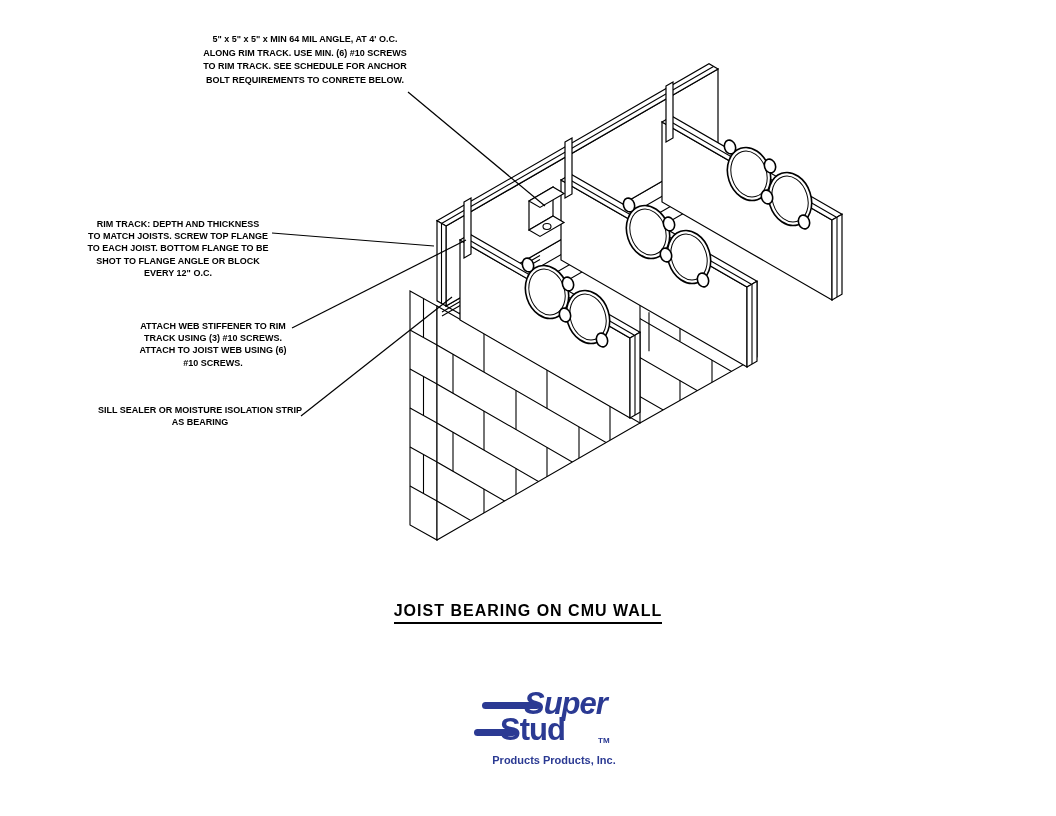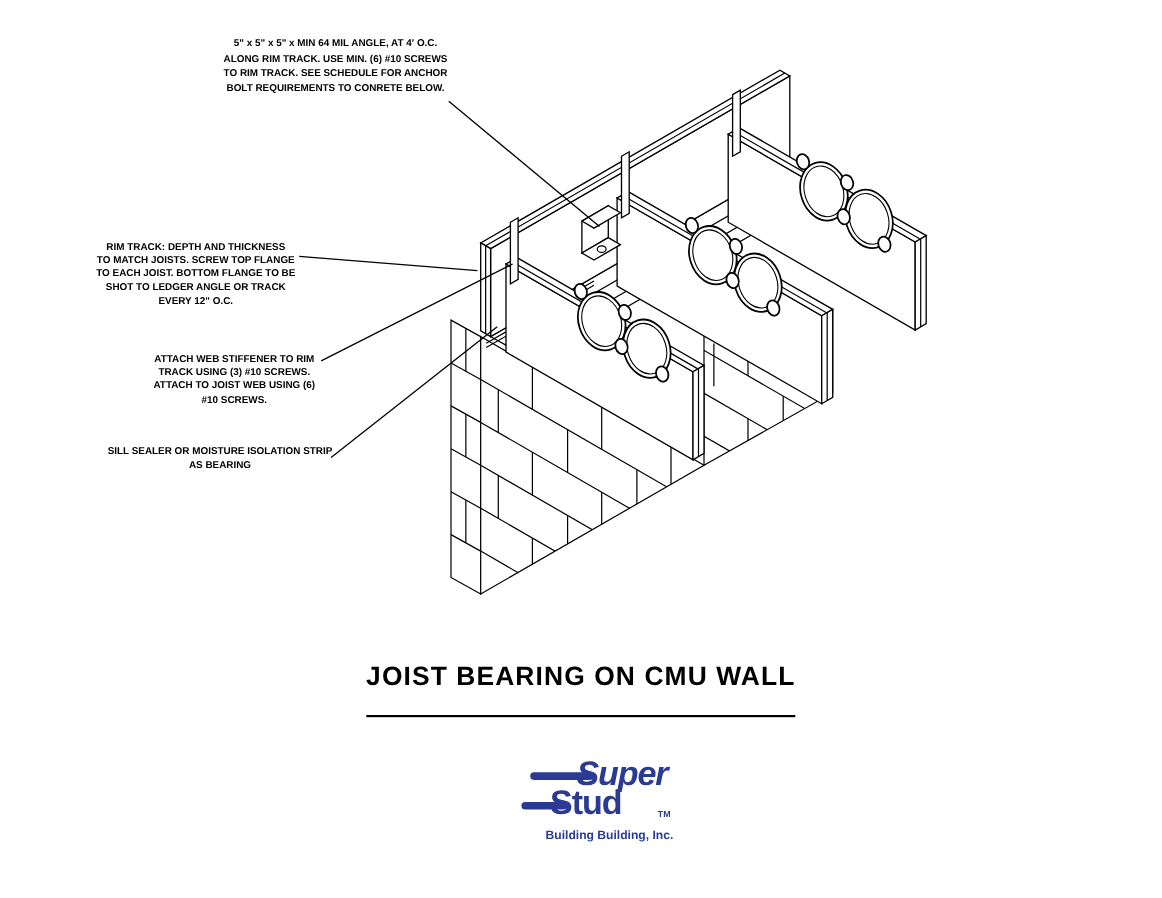--- a/index.html
+++ b/index.html
@@ -15,22 +15,22 @@
   }
   .note div { white-space:nowrap; }
   #note-angle   { left:193px; top:33px;  width:224px; line-height:13.6px; }
   #note-rimtrack{ left:80px;  top:179px; width:196px;margin-top:39px; }
   #note-stiffener{ left:130px; top:320px; width:166px;text-align:center; }
   #note-sill    { left:86px;  top:404px; width:228px; }
   #sheet-title {
     position:absolute; left:0; top:602px; width:1056px; text-align:center;
   }
   #sheet-title span {
-    display:inline-block; font-weight:700; font-size:24px; letter-spacing:1px;
-    color:var(--line); border-bottom:2.5px solid var(--line); padding-bottom:20px;
+    display:inline-block; font-weight:700; font-size:16px; letter-spacing:1px;
+    color:var(--line); border-bottom:2.5px solid var(--line); padding-bottom:2px;
   }
   
   #logo { position:absolute; left:476px; top:690px; width:176px; height:88px; }
   #logo .word { position:absolute; color:var(--brand-blue); font-weight:700; font-size:31px; letter-spacing:-1px; }
   #logo .word-super { left:48px; top:-4px;font-style:italic; }
   #logo .word-stud  { left:24px; top:22px; }
   #logo .swoosh { position:absolute; background:var(--brand-blue); height:7px; border-radius:3.5px; }
   #logo .swoosh-top    { left:6px;  top:12px; width:58px; }
   #logo .swoosh-bottom { left:-2px; top:39px; width:42px; }
   #logo .tm { position:absolute; left:122px; top:46px; font-size:8px; font-weight:700; color:var(--brand-blue); }
@@ -183,21 +183,21 @@
   <div>5" x 5" x 5" x MIN 64 MIL ANGLE, AT 4' O.C.</div>
   <div>ALONG RIM TRACK. USE MIN. (6) #10 SCREWS</div>
   <div>TO RIM TRACK. SEE SCHEDULE FOR ANCHOR</div>
   <div>BOLT REQUIREMENTS TO CONRETE BELOW.</div>
 </div>
 
 <div class="note" id="note-rimtrack">
   <div>RIM TRACK: DEPTH AND THICKNESS</div>
   <div>TO MATCH JOISTS. SCREW TOP FLANGE</div>
   <div>TO EACH JOIST. BOTTOM FLANGE TO BE</div>
-  <div>SHOT TO LEDGER ANGLE OR TRACK</div>
+  <div>SHOT TO FLANGE ANGLE OR BLOCK</div>
   <div>EVERY 12" O.C.</div>
 </div>
 
 <div class="note" id="note-stiffener">
   <div>ATTACH WEB STIFFENER TO RIM</div>
   <div>TRACK USING (3) #10 SCREWS.</div>
   <div>ATTACH TO JOIST WEB USING (6)</div>
   <div>#10 SCREWS.</div>
 </div>
 
@@ -209,14 +209,14 @@
 <div id="sheet-title">
   <span>JOIST BEARING ON CMU WALL</span>
 </div>
 
 <div id="logo">
   <div class="swoosh swoosh-top"></div>
   <div class="swoosh swoosh-bottom"></div>
   <div class="word word-super">Super</div>
   <div class="word word-stud">Stud</div>
   <div class="tm">TM</div>
-  <div class="tagline">Building Building, Inc.</div>
+  <div class="tagline">Products Products, Inc.</div>
 </div>
 
 </body></html>

